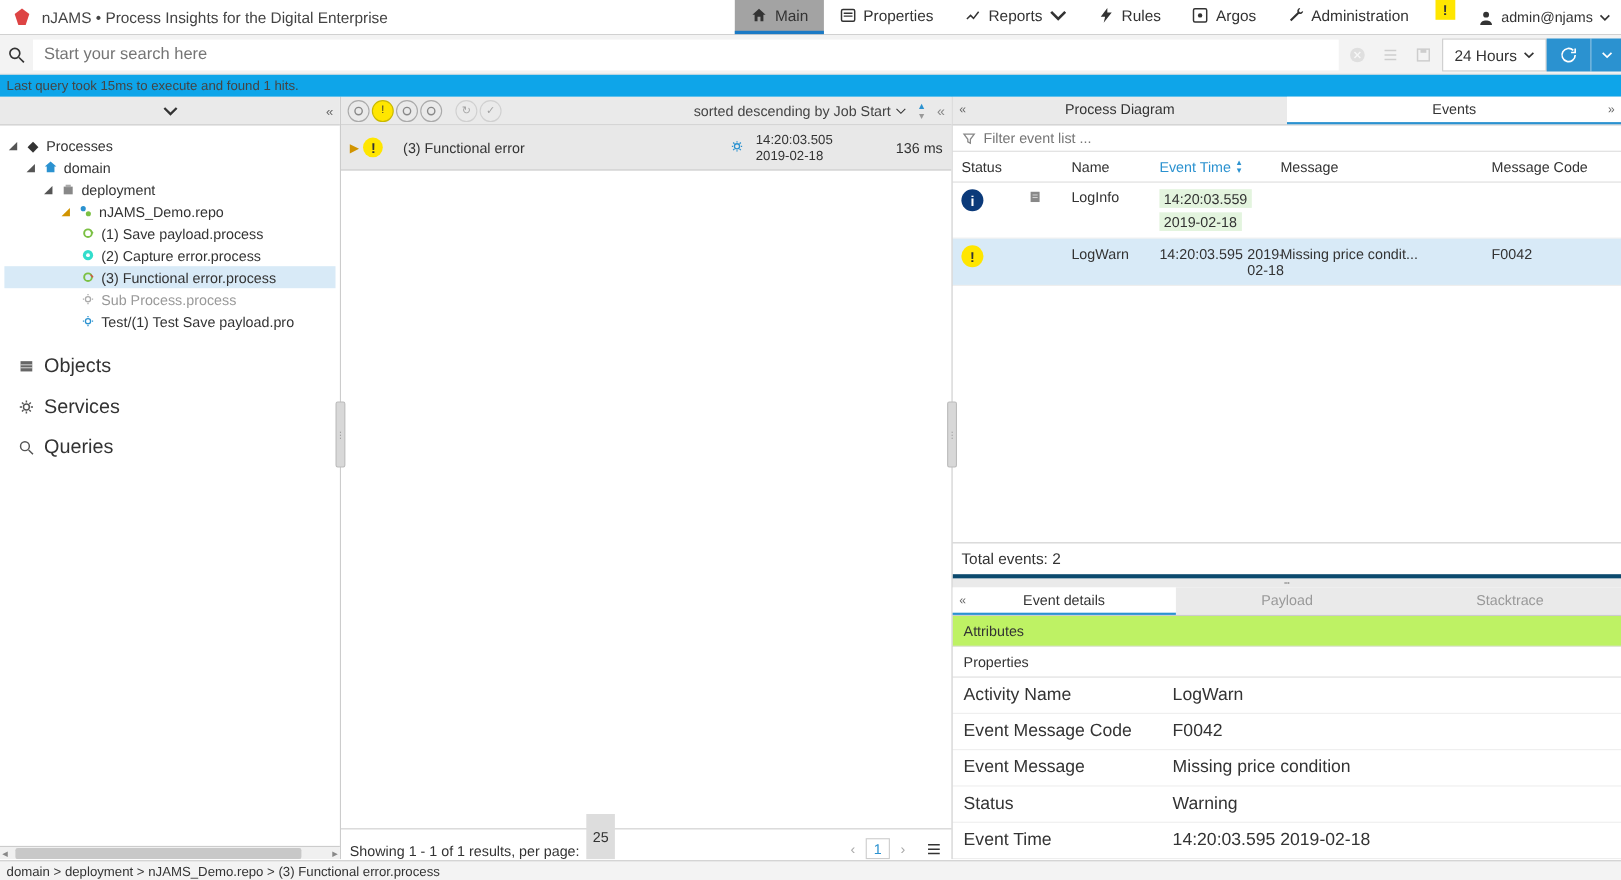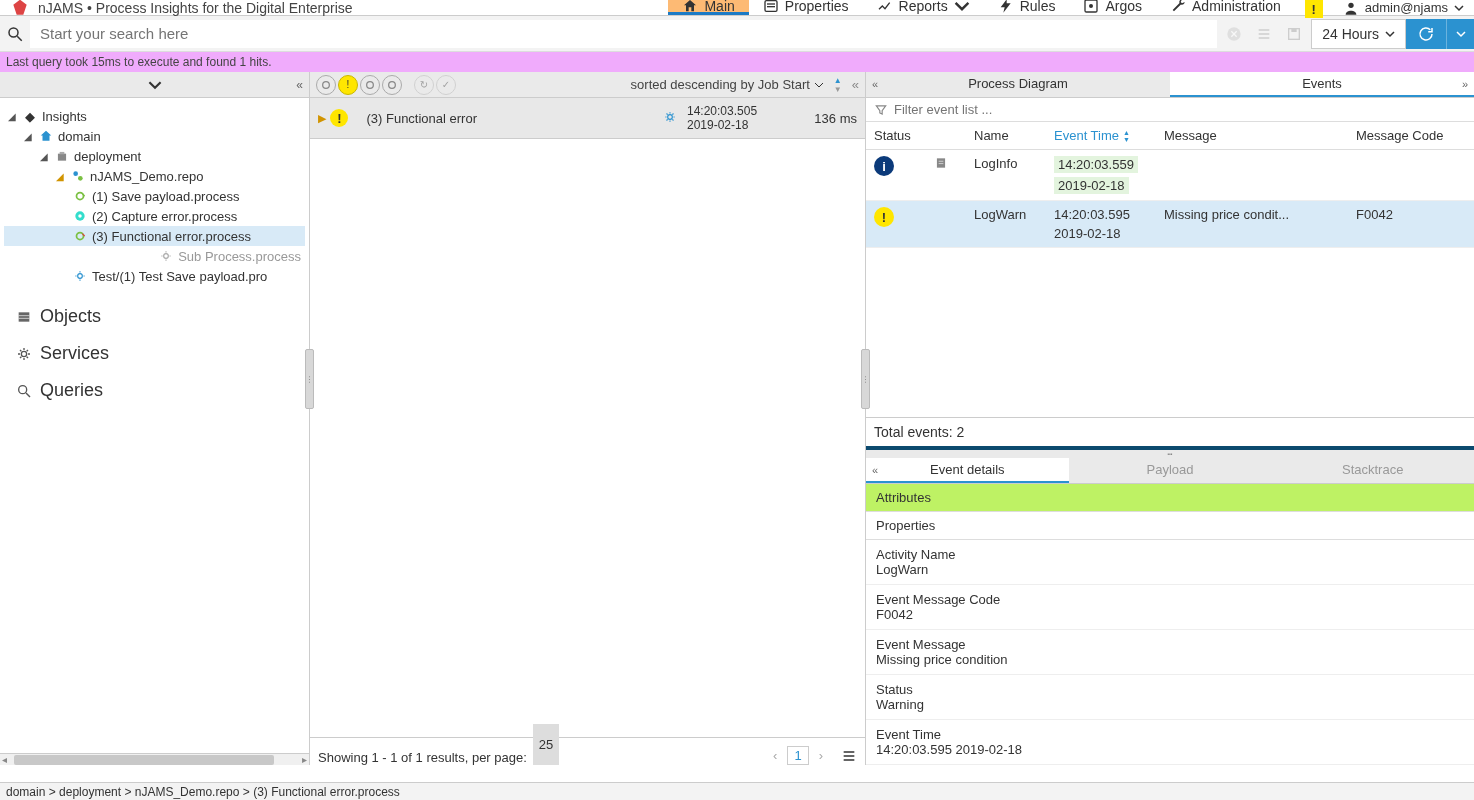--- a/index.html
+++ b/index.html
@@ -1,46 +1,46 @@
 <!DOCTYPE html>
 <html><head>
 <meta charset="utf-8">
 <style>
 * { box-sizing: border-box; margin: 0; padding: 0; }
 body { font-family: Arial, Helvetica, sans-serif; font-size: 13px; color: #333; background: #fff; width: 1474px; height: 800px; overflow: hidden; position: relative; }
-.top-nav { height: 16px; display: flex; align-items: center; border-bottom: 1px solid #ccc; }
+.top-nav { height: 32px; display: flex; align-items: center; border-bottom: 1px solid #ccc; }
 .brand { display: flex; align-items: center; padding: 0 10px; }
 .brand-logo { width: 20px; height: 20px; margin-right: 8px; }
 .brand-title { font-size: 14px; color: #444; }
 .nav-items { display: flex; margin-left: auto; height: 100%; align-items: stretch; }
 .nav-item { display: flex; align-items: center; padding: 0 14px; cursor: pointer; gap: 6px; border-bottom: 3px solid transparent; color: #333; font-size: 14px; }
-.nav-item.active { border-bottom-color: #1b7ac5; background: #fdba74; font-weight: 500; }
+.nav-item.active { border-bottom-color: #1b7ac5; background: #a3a3a3; font-weight: 500; }
 .nav-item svg, .nav-item .ico { width: 16px; height: 16px; }
 .warn-badge { width: 18px; height: 18px; background: #ffe600; display: flex; align-items: center; justify-content: center; font-weight: bold; margin: 0 10px; }
 .user-section { display: flex; align-items: center; padding: 0 10px; gap: 6px; cursor: pointer; }
 
 .search-bar { height: 36px; background: #f3f3f3; display: flex; align-items: center; border-bottom: 1px solid #ddd; }
 .search-icon-wrap { width: 30px; display: flex; justify-content: center; }
 .search-input { flex: 1; border: none; background: #fff; height: 28px; padding: 0 10px; font-size: 15px; color: #888; outline: none; }
 .search-controls { display: flex; align-items: center; gap: 4px; padding: 0 4px; }
 .sc-btn { width: 26px; height: 26px; display: flex; align-items: center; justify-content: center; opacity: 0.35; cursor: pointer; }
 .time-dd { background: #fff; border: 1px solid #ccc; height: 30px; padding: 0 10px; display: flex; align-items: center; cursor: pointer; gap: 6px; font-size: 14px; }
 .refresh-btn { width: 40px; height: 30px; background: #2b92d0; display: flex; align-items: center; justify-content: center; cursor: pointer; }
 .refresh-split { width: 28px; height: 30px; background: #2b92d0; border-left: 1px solid rgba(255,255,255,0.3); display: flex; align-items: center; justify-content: center; cursor: pointer; }
 
-.query-info { font-size: 12px; color: #444; padding: 3px 6px; background: #f0abfc; }
+.query-info { font-size: 12px; color: #444; padding: 3px 6px; background: #0ea5e9; }
 
 .main-layout { display: flex; height: calc(800px - 32px - 36px - 21px - 18px); }
 .sidebar { width: 310px; border-right: 1px solid #ccc; display: flex; flex-direction: column; position: relative; }
 .sidebar-header { height: 26px; background: #eaeaea; display: flex; align-items: center; justify-content: center; position: relative; border-bottom: 1px solid #ccc; }
 .collapse-left { position: absolute; right: 6px; font-size: 12px; color: #666; cursor: pointer; }
 .tree { flex: 1; overflow: auto; padding: 8px 4px; }
 .tree-node { display: flex; align-items: center; padding: 2px 4px; cursor: pointer; gap: 4px; white-space: nowrap; }
 .tree-node.selected { background: #d8eaf7; }
-.tree-node.muted { color: #999; justify-content: flex-end; }
+.tree-node.muted { color: #999; }
 .indent-1 { padding-left: 20px; }
 .indent-2 { padding-left: 36px; }
 .indent-3 { padding-left: 52px; }
 .indent-4 { padding-left: 68px; }
 .expander { width: 10px; font-size: 10px; color: #555; }
 .tree-ico { width: 16px; height: 16px; display: inline-flex; align-items: center; justify-content: center; }
 .section-item { display: flex; align-items: center; gap: 8px; padding: 8px 12px; cursor: pointer; font-size: 18px; }
 .scrollbar-track { height: 12px; background: #f0f0f0; border-top: 1px solid #ccc; position: relative; }
 .scrollbar-thumb { position: absolute; left: 14px; top: 1px; height: 10px; width: 260px; background: #c8c8c8; border-radius: 2px; }
 
@@ -83,21 +83,21 @@
 .status-warn { background: #ffe600; color: #333; }
 .time-cell-hl { background: #e3f4de; padding: 1px 4px; display: inline-block; }
 .total-events { padding: 6px 8px; font-size: 14px; border-top: 1px solid #ccc; border-bottom: 4px solid #0c4a6e; }
 .splitter-handle { height: 8px; background: #eaeaea; display: flex; justify-content: center; align-items: center; font-size: 8px; color: #888; }
 .detail-tabs { height: 26px; background: #eaeaea; display: flex; border-bottom: 1px solid #ccc; }
 .detail-tab { flex: 1; display: flex; align-items: center; justify-content: center; font-size: 13px; cursor: pointer; border-bottom: 2px solid transparent; position: relative; }
 .detail-tab.active { border-bottom-color: #2b92d0; background: #fff; }
 .detail-tab.disabled { color: #999; }
 .detail-tab .collapse-ico { position: absolute; left: 6px; font-size: 11px; color: #666; }
 .detail-section { padding: 6px 10px; font-size: 13px; background: #bef264; border-bottom: 1px solid #ddd; }
-.detail-row { display: flex; padding: 7px 10px; font-size: 13px; border-bottom: 1px solid #eee; flex-direction: column; }
+.detail-row { display: flex; padding: 7px 10px; font-size: 16px; border-bottom: 1px solid #eee; }
 .detail-key { width: 190px; }
 .detail-val { flex: 1; }
 
 .breadcrumb { position: absolute; bottom: 0; left: 0; right: 0; height: 18px; font-size: 12px; padding: 2px 6px; background: #f3f3f3; border-top: 1px solid #ccc; margin-top: 12px; }
 .drag-handle { position: absolute; right: -5px; top: 40%; width: 9px; height: 60px; background: #d8d8d8; border: 1px solid #bbb; border-radius: 2px; cursor: ew-resize; display: flex; align-items: center; justify-content: center; font-size: 8px; color: #888; }
 </style>
 </head>
 <body>
 
 <div class="top-nav">
@@ -217,21 +217,21 @@
     <div class="sidebar-header">
       <svg width="14" height="14" viewBox="0 0 10 10">
           <path d="M1 3l4 4 4-4" stroke="#333" fill="none" stroke-width="1.5"></path>
         </svg>
       <span class="collapse-left">«</span>
     </div>
     <div class="tree">
       <div class="tree-node">
         <span class="expander">◢</span>
         <span class="tree-ico">◆</span>
-        <span>Insights</span>
+        <span>Processes</span>
       </div>
       <div class="tree-node indent-1">
         <span class="expander">◢</span>
         <span class="tree-ico">
             <svg width="14" height="14" viewBox="0 0 24 24">
               <path fill="#2b92d0" d="M12 3l9 8h-3v9H6v-9H3z"></path>
             </svg>
           </span>
         <span>domain</span>
       </div>
@@ -435,21 +435,21 @@
         <span class="time-cell-hl">2019-02-18</span>
       </div>
       <div class="col-msg"></div>
       <div class="col-code"></div>
     </div>
     <div class="event-row selected">
       <div class="col-status">
         <span class="status-ico status-warn">!</span>
       </div>
       <div class="col-name">LogWarn</div>
-      <div class="col-time" style="flex-direction:column;align-items:flex-start;color:#333">
+      <div class="col-time" style="flex-direction:row;align-items:flex-start;color:#333">
         <span>14:20:03.595</span>
         <span>2019-02-18</span>
       </div>
       <div class="col-msg">Missing price condit...</div>
       <div class="col-code">F0042</div>
     </div>
     <div style="flex:1"></div>
     <div class="total-events">Total events: 2</div>
     <div class="splitter-handle">┅</div>
     <div class="detail-tabs">

